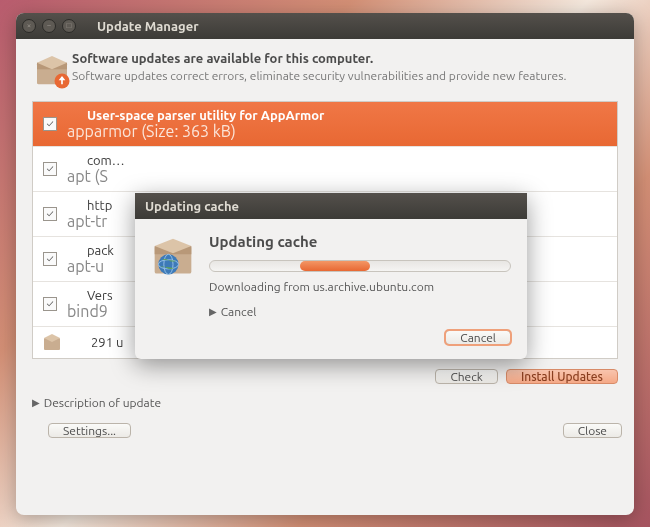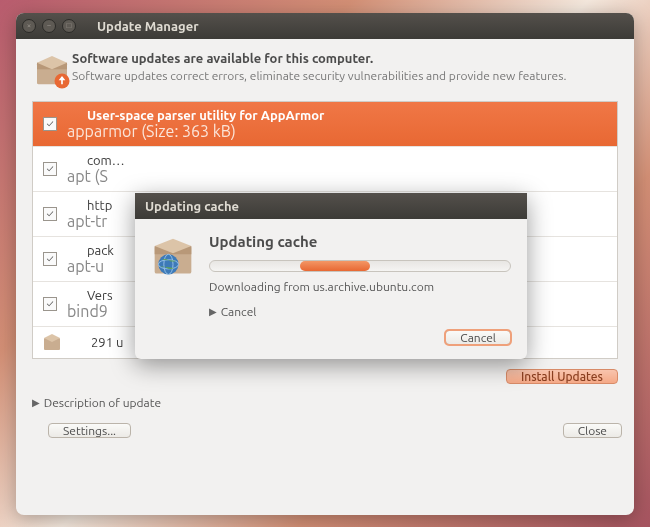--- a/index.html
+++ b/index.html
@@ -113,20 +113,21 @@
         <svg viewBox="0 0 18 18">
             <rect x="1" y="5" width="16" height="12" rx="1" fill="#c9ad90"></rect>
             <path d="M1 5 L9 1 L17 5 L9 9 Z" fill="#dcc4a8"></path>
           </svg>
       </div>
       <div class="li-title">291 u</div>
     </div>
   </div>
 
   <div class="btn-row">
+    <button class="btn">Check</button>
     <button class="btn primary">Install Updates</button>
   </div>
 
   <div class="disclose-row">
     <span class="arrow">▶</span>
     <span>Description of update</span>
   </div>
 
   <div class="footer">
     <button class="btn">Settings...</button>

